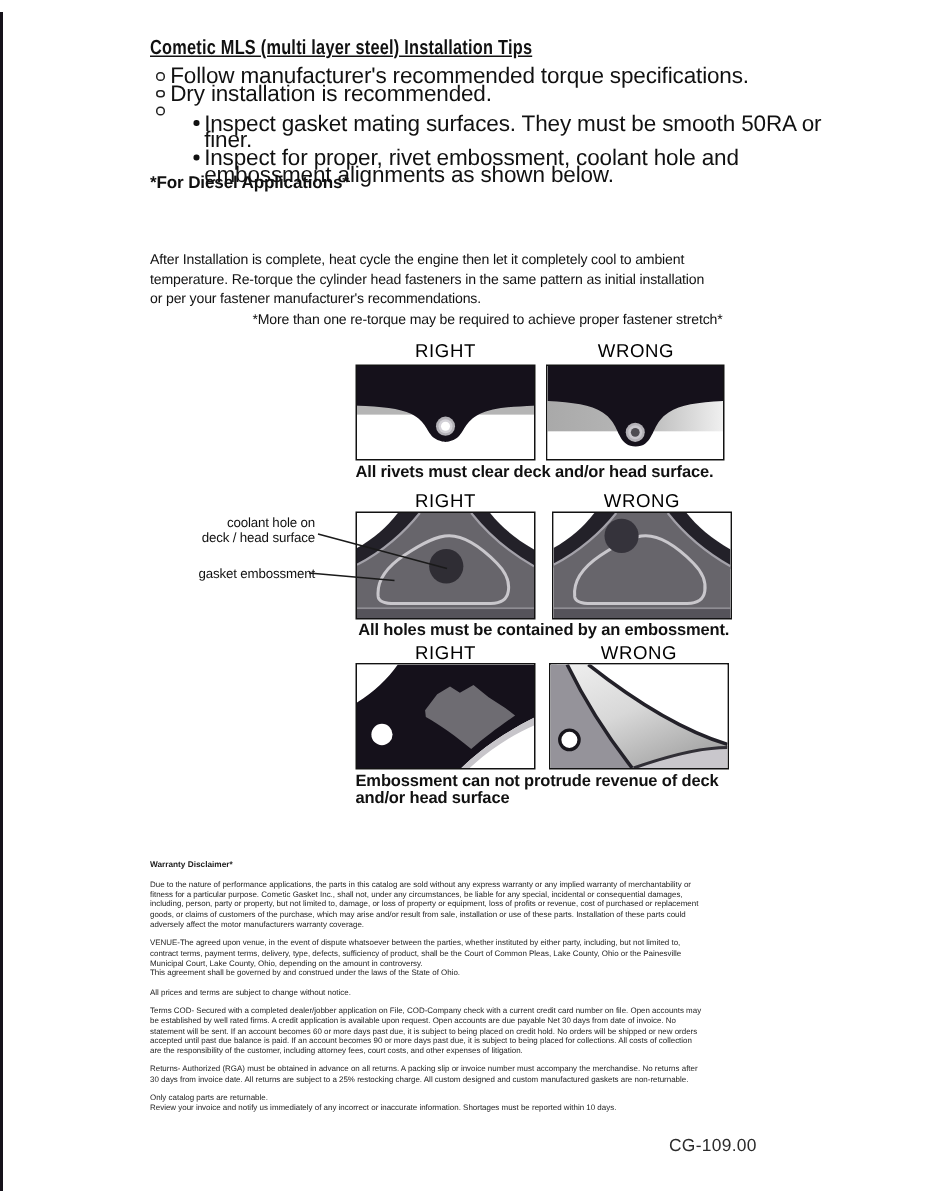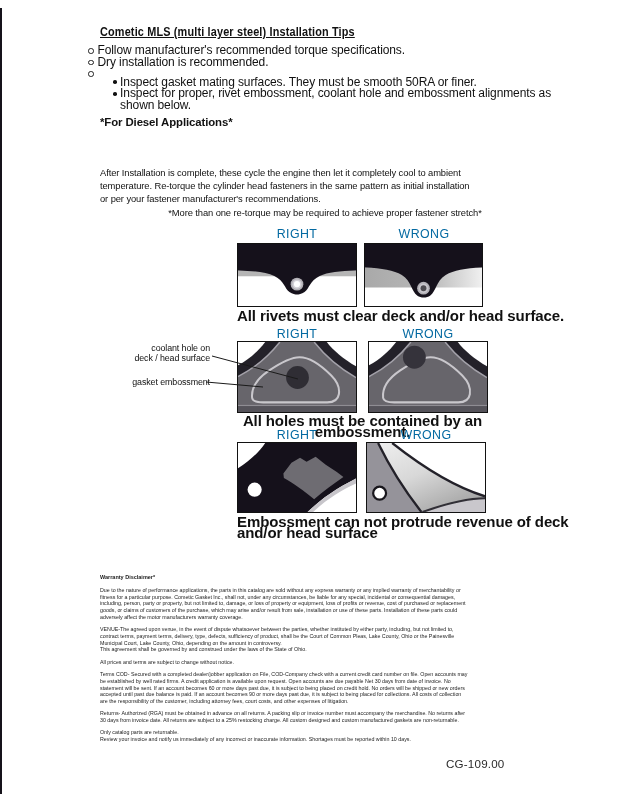--- a/index.html
+++ b/index.html
@@ -6,34 +6,34 @@
   .page{
     position:relative;width:583px;height:800px;background:#ffffff;overflow:hidden;
     font-family:"Liberation Sans","DejaVu Sans",sans-serif;color:#111;padding-left:40px;
   }
   .left-rule{position:absolute;left:0;top:8px;width:2px;height:786px;background:#15121a;}
   .title{
     position:absolute;left:100px;top:24px;margin:0;
     font-size:13.6px;font-weight:700;text-decoration:underline;
     transform:scaleX(0.80);transform-origin:left top;white-space:nowrap;letter-spacing:0.2px;
   }
-  .bullets{position:absolute;left:88px;top:45px;width:470px;font-size:12px;letter-spacing:-0.1px;}
+  .bullets{position:absolute;left:104px;top:45px;width:470px;font-size:15px;letter-spacing:-0.1px;}
   .b-row{display:flex;align-items:flex-start;line-height:11.5px;}
   .b-row.sub{margin-left:25px;}
   .marker-open{flex:0 0 auto;width:3.5px;height:3.5px;border:0.9px solid #222;border-radius:50%;margin:3.4px 4px 0 0;}
   .marker-solid{flex:0 0 auto;width:3.6px;height:3.6px;background:#111;border-radius:50%;margin:3.6px 3.5px 0 0;}
   .diesel-heading{position:absolute;left:100px;top:116px;font-size:11.4px;font-weight:700;letter-spacing:-0.1px;}
   .para{position:absolute;left:100px;width:450px;font-size:9.4px;line-height:13.2px;letter-spacing:-0.1px;white-space:pre-line;}
   .p1{top:133px;}
   .p2{top:166px;}
   .note{top:206px;text-align:center;}
-  .rw-label{position:absolute;width:90px;text-align:center;font-size:12.4px;font-weight:400;letter-spacing:0.4px;color:#0369a1;}
+  .rw-label{position:absolute;width:90px;text-align:center;font-size:12.4px;font-weight:400;letter-spacing:0.4px;color:#000000;}
   .panel{position:absolute;border:1.6px solid #121212;background:#fff;box-sizing:border-box;}
   .panel svg{display:block;width:100%;height:100%;}
-  .caption{position:absolute;font-size:15px;font-weight:700;letter-spacing:-0.1px;line-height:11.3px;color:#111;}
+  .caption{position:absolute;font-size:11px;font-weight:700;letter-spacing:-0.1px;line-height:11.3px;color:#111;}
   .side-labels{position:absolute;left:98px;top:343px;width:112px;text-align:right;font-size:8.9px;line-height:10.3px;letter-spacing:-0.1px;}
   .side-label-2{margin-top:13px;}
   .leader-overlay{position:absolute;left:205px;top:348px;width:100px;height:45px;pointer-events:none;}
   .disclaimer{position:absolute;left:100px;top:574px;width:424px;font-size:5.3px;line-height:6.75px;color:#1c1c1c;letter-spacing:0;}
   .disclaimer .dh{font-weight:700;font-size:5.5px;margin-bottom:6px;}
   .disclaimer p{margin:0 0 5.6px 0;white-space:pre-line;}
   .footer-code{position:absolute;left:414px;top:757px;font-size:11.6px;color:#2b2b2b;letter-spacing:0.2px;margin-left:32px;}
 </style>
 </head>
 <body>
@@ -60,21 +60,21 @@
       <span class="marker-solid"></span>
       <span>Inspect gasket mating surfaces.  They must be smooth 50RA or finer.</span>
     </div>
     <div class="b-row sub">
       <span class="marker-solid"></span>
       <span>Inspect for proper, rivet embossment, coolant hole and embossment alignments as shown below.</span>
     </div>
   </div>
 
   <div class="diesel-heading">*For Diesel Applications*</div>
-  <div class="para p2">After Installation is complete, these cycle the engine then let it completely cool to ambient
+  <div class="para p2">After Installation is complete, heat cycle the engine then let it completely cool to ambient
 temperature. Re-torque the cylinder head fasteners in the same pattern as initial installation
 or per your fastener manufacturer's recommendations.</div>
   <div class="para note">*More than one re-torque may be required to achieve proper fastener stretch*</div>
 
   <div class="rw-label" style="left:252px;top:227px;">RIGHT</div>
   <div class="rw-label" style="left:379px;top:227px;">WRONG</div>
 
   <div class="panel" style="left:237px;top:243px;width:120px;height:64px;">
     <svg viewBox="0 0 117 61" preserveAspectRatio="none">
       <rect width="117" height="61" fill="#ffffff"></rect>

